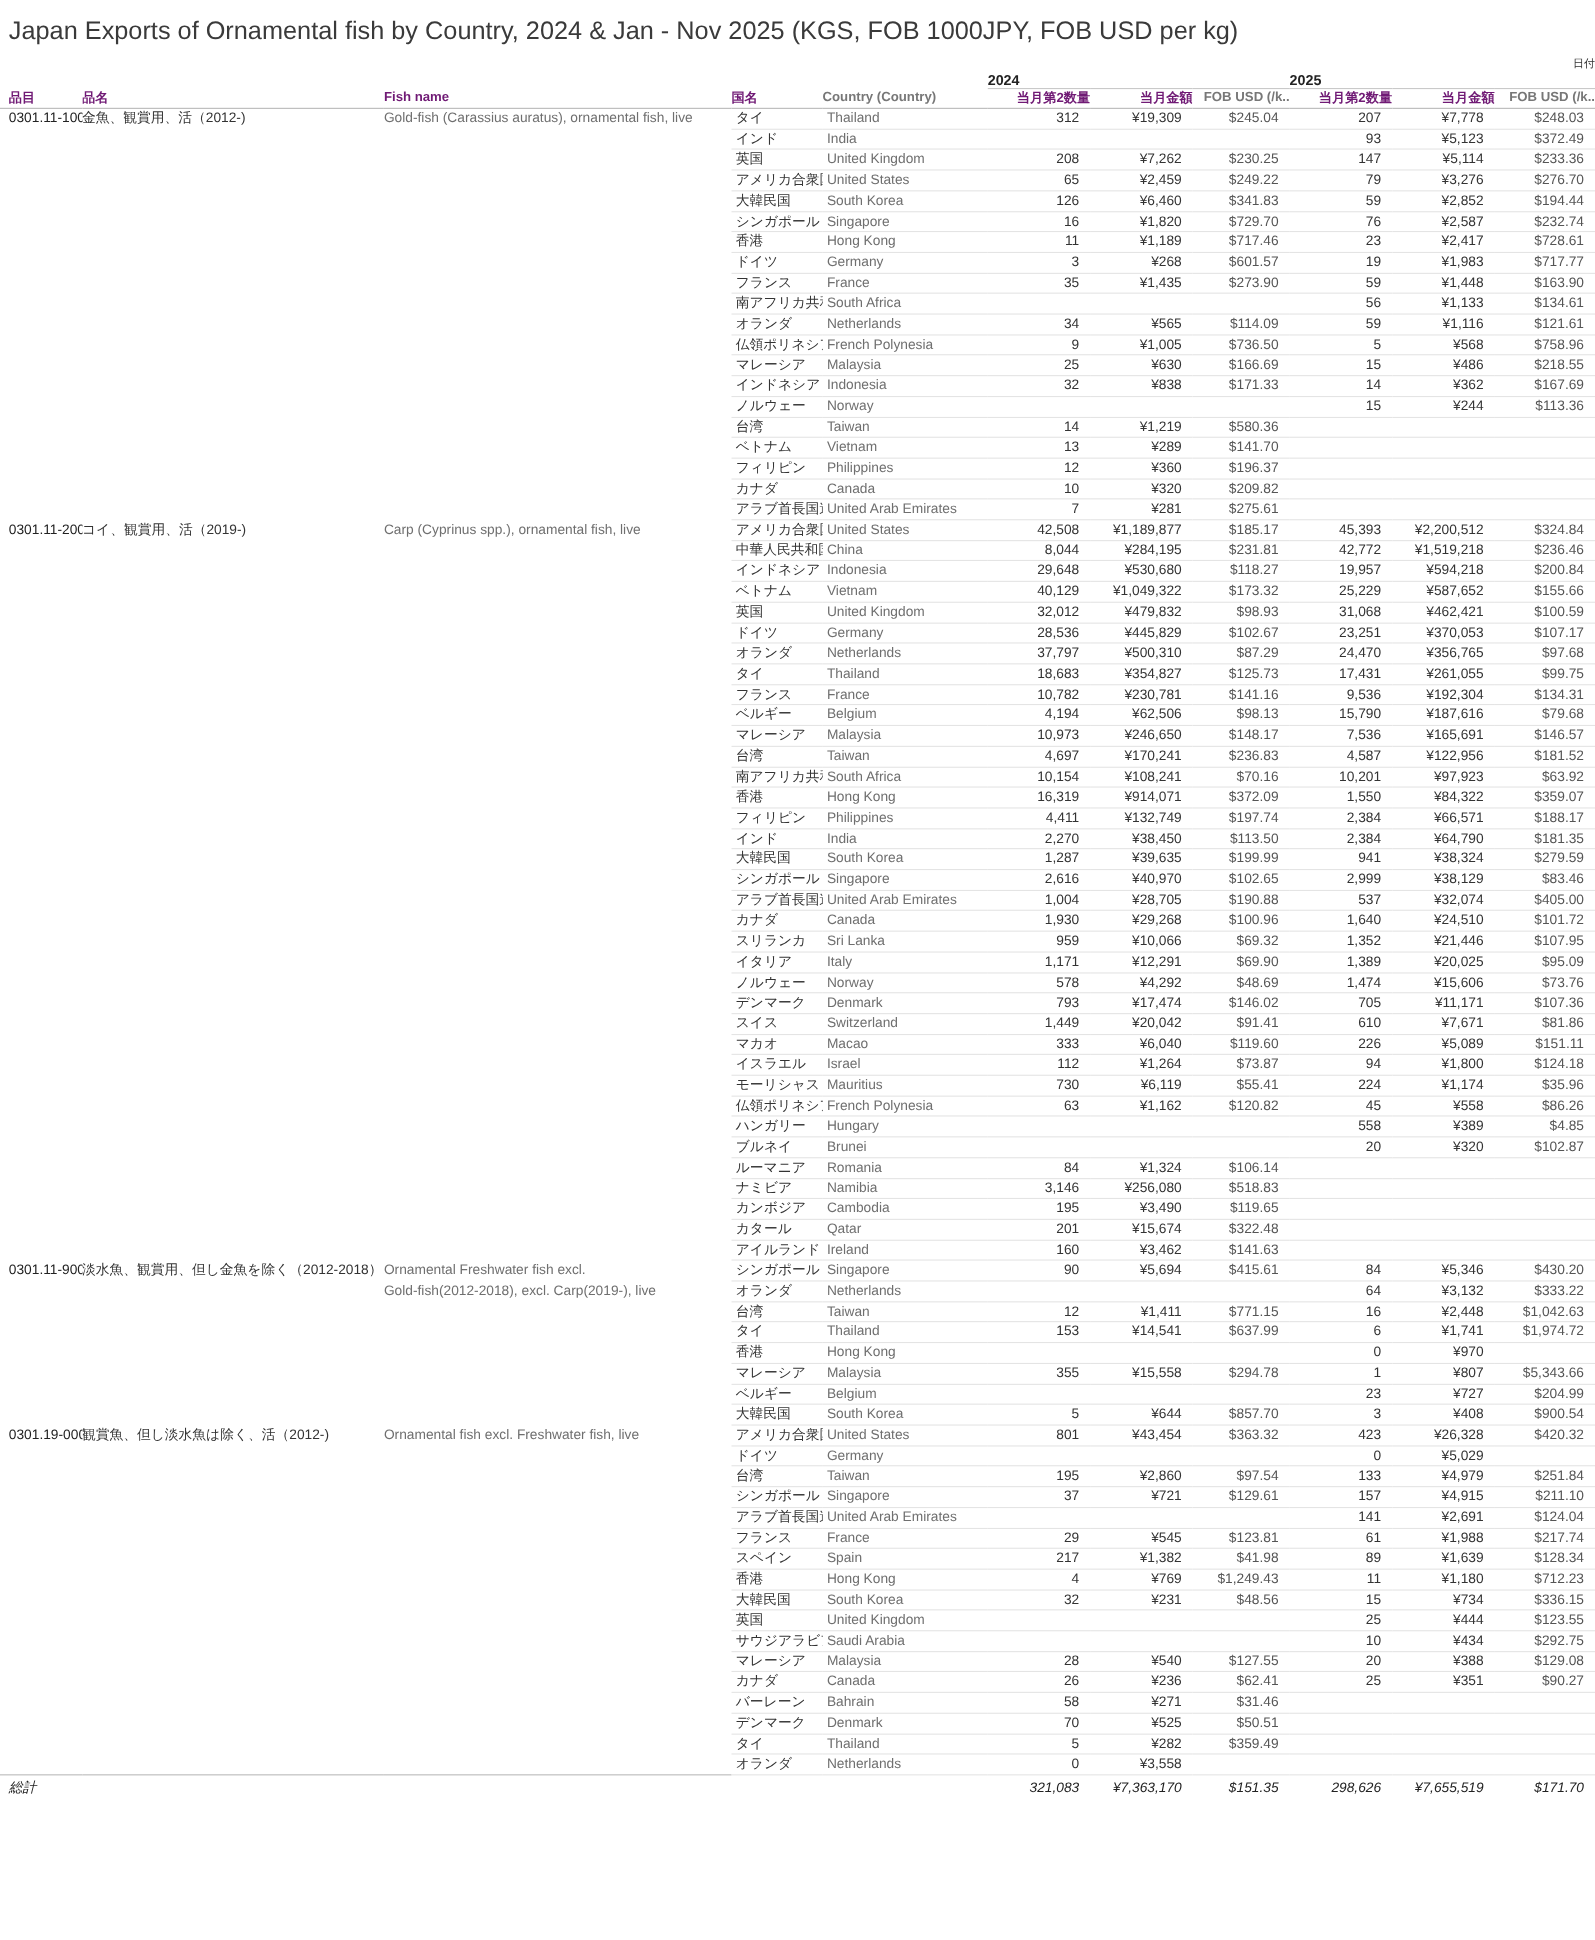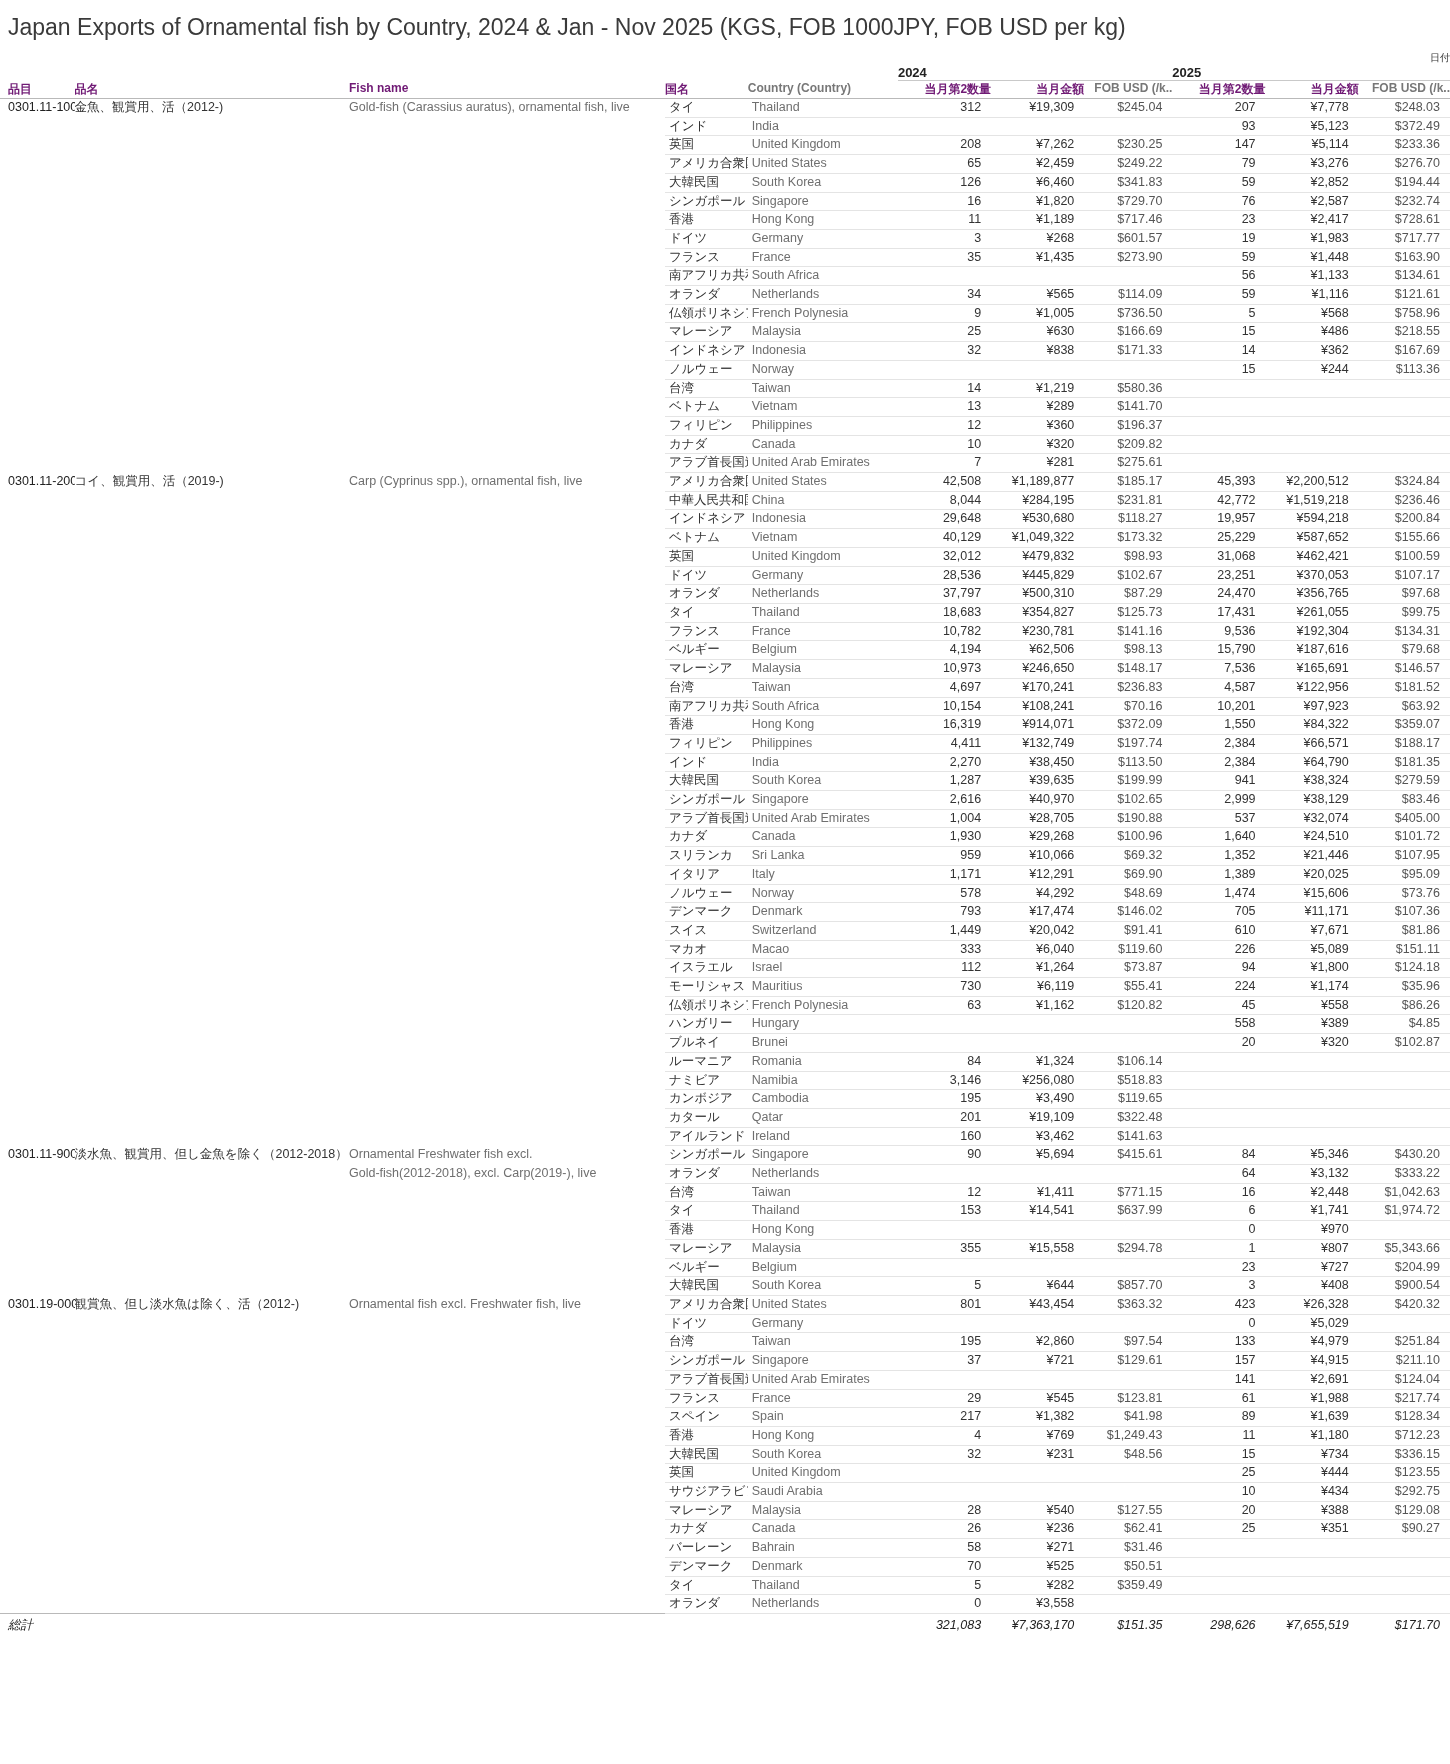--- a/index.html
+++ b/index.html
@@ -875,21 +875,21 @@
           <td class="num"></td>
           <td class="num dim"></td>
         </tr>
         <tr class="row">
           <td class="code"></td>
           <td class="jname"></td>
           <td class="fishname"></td>
           <td class="cn">カタール</td>
           <td class="ce">Qatar</td>
           <td class="num">201</td>
-          <td class="num">¥19,109</td>
+          <td class="num">¥15,674</td>
           <td class="num dim">$322.48</td>
           <td class="num"></td>
           <td class="num"></td>
           <td class="num dim"></td>
         </tr>
         <tr class="row">
           <td class="code"></td>
           <td class="jname"></td>
           <td class="fishname"></td>
           <td class="cn">アイルランド</td>

